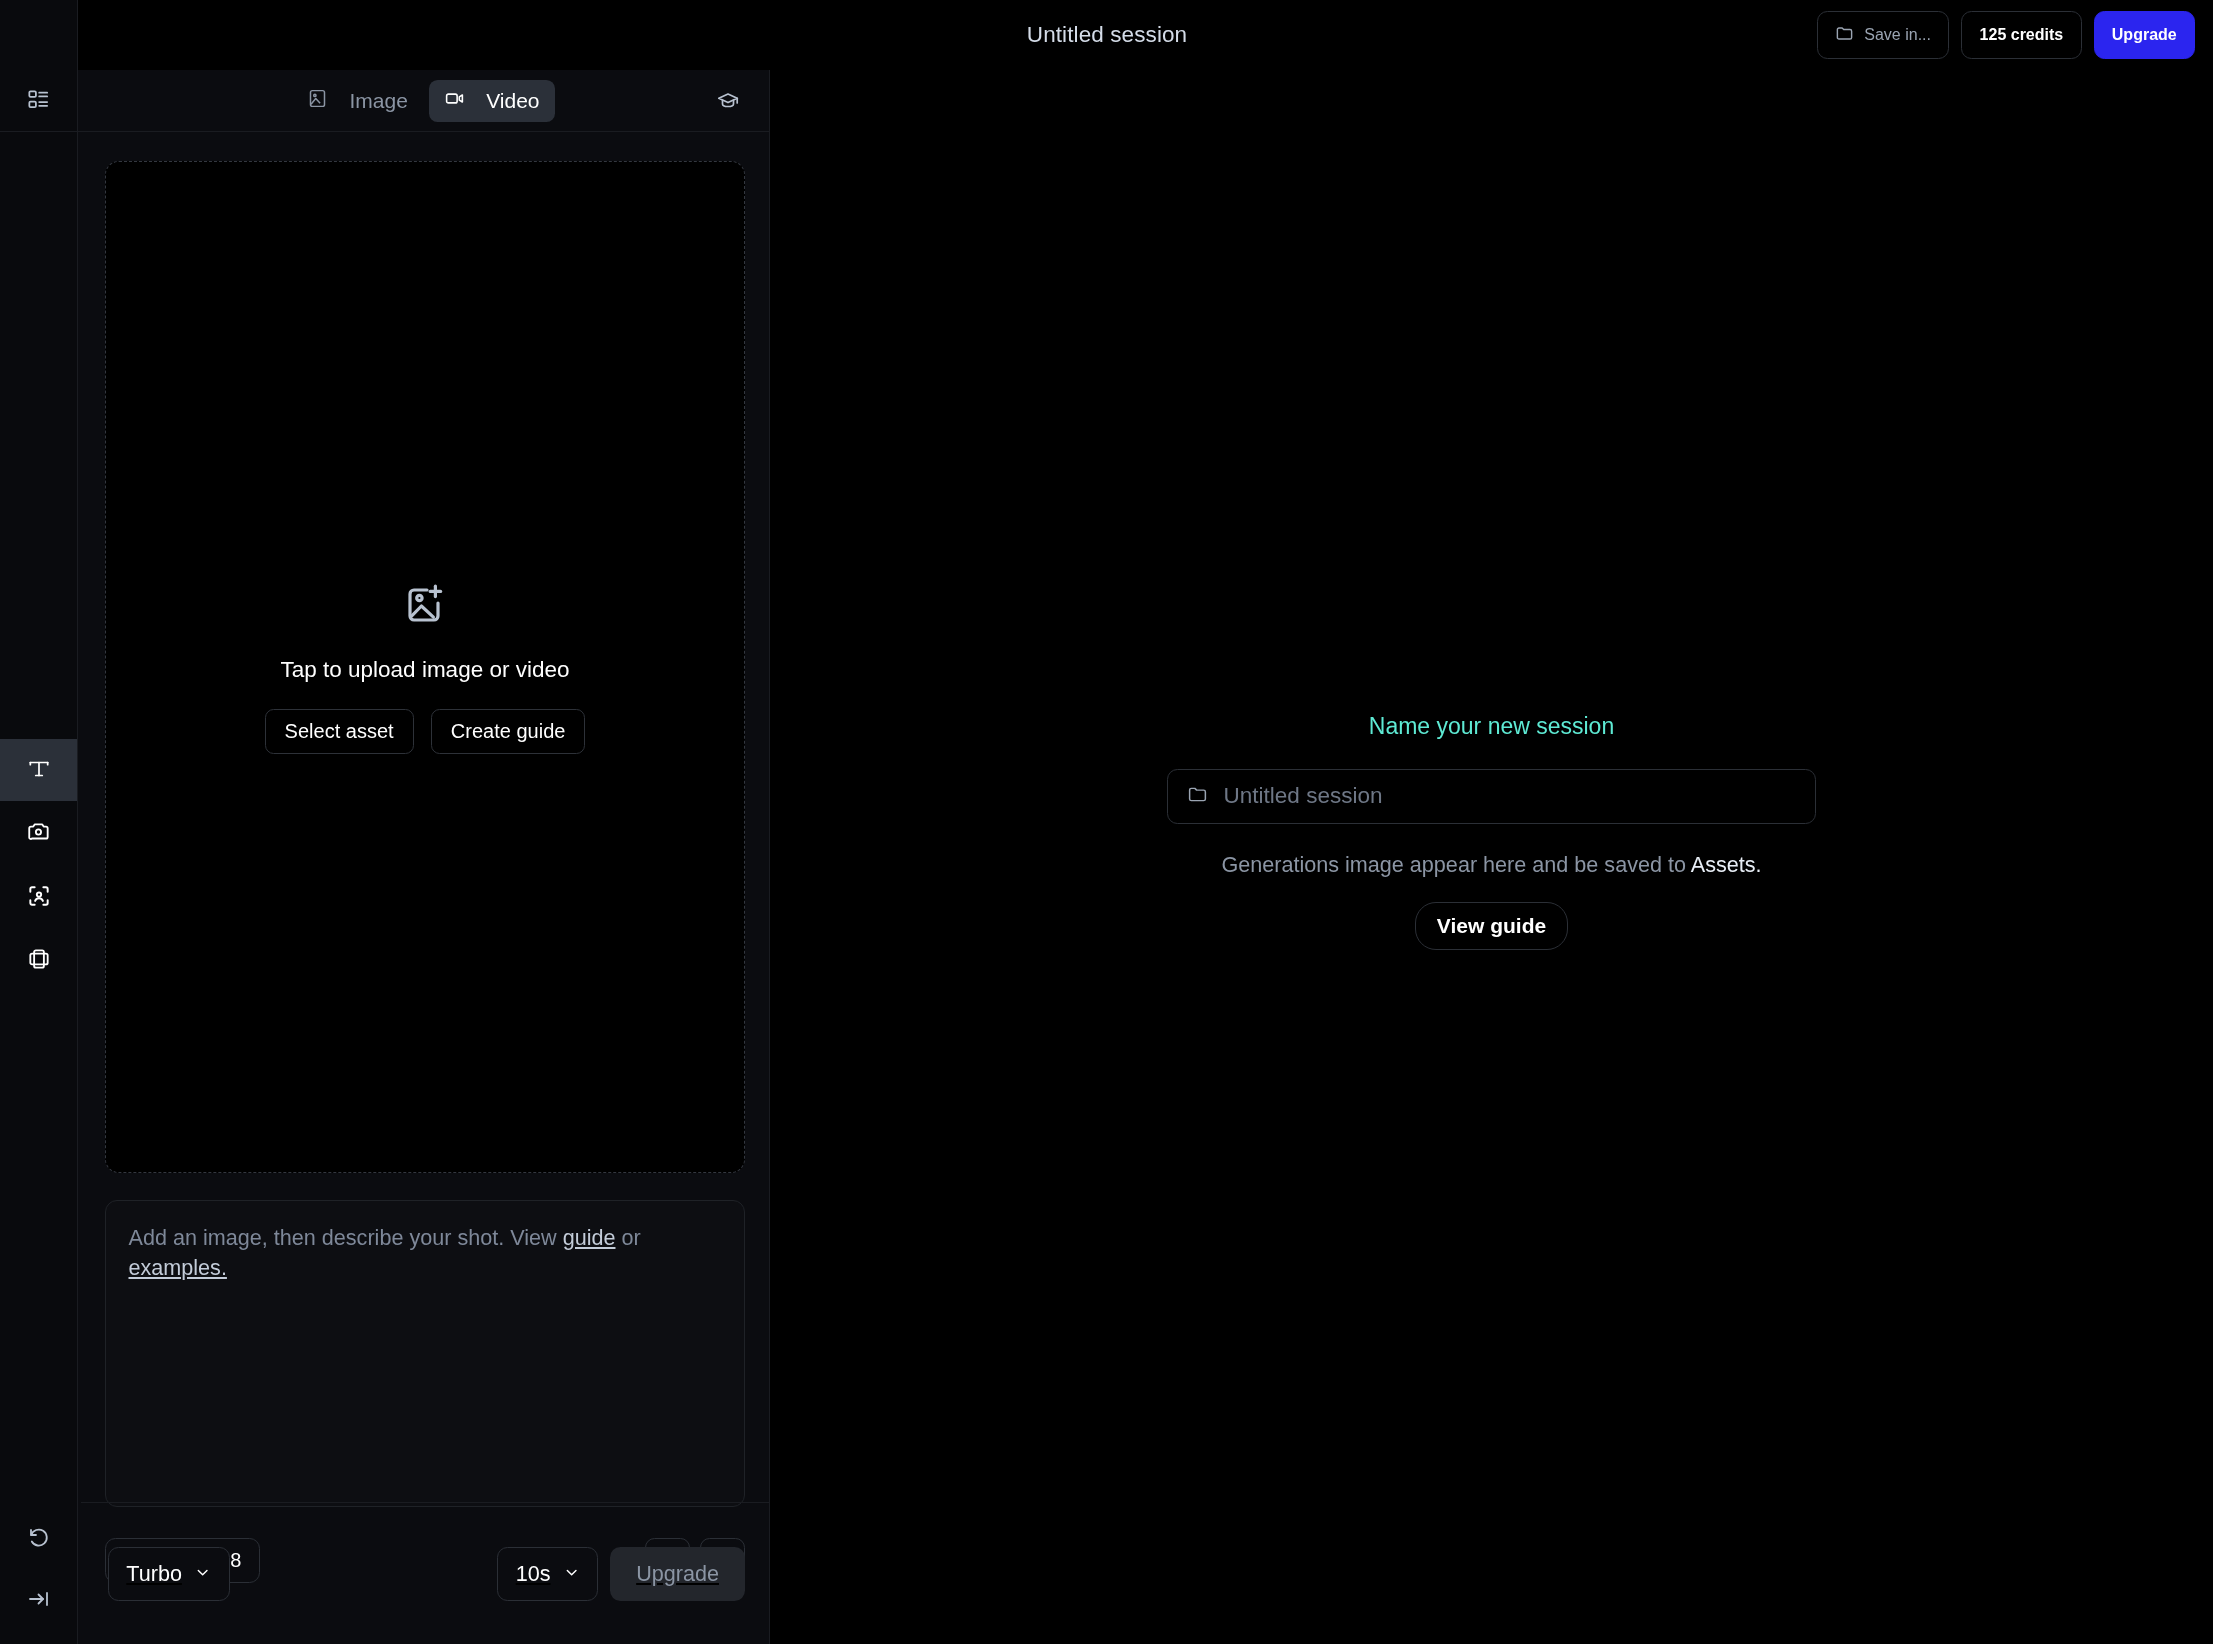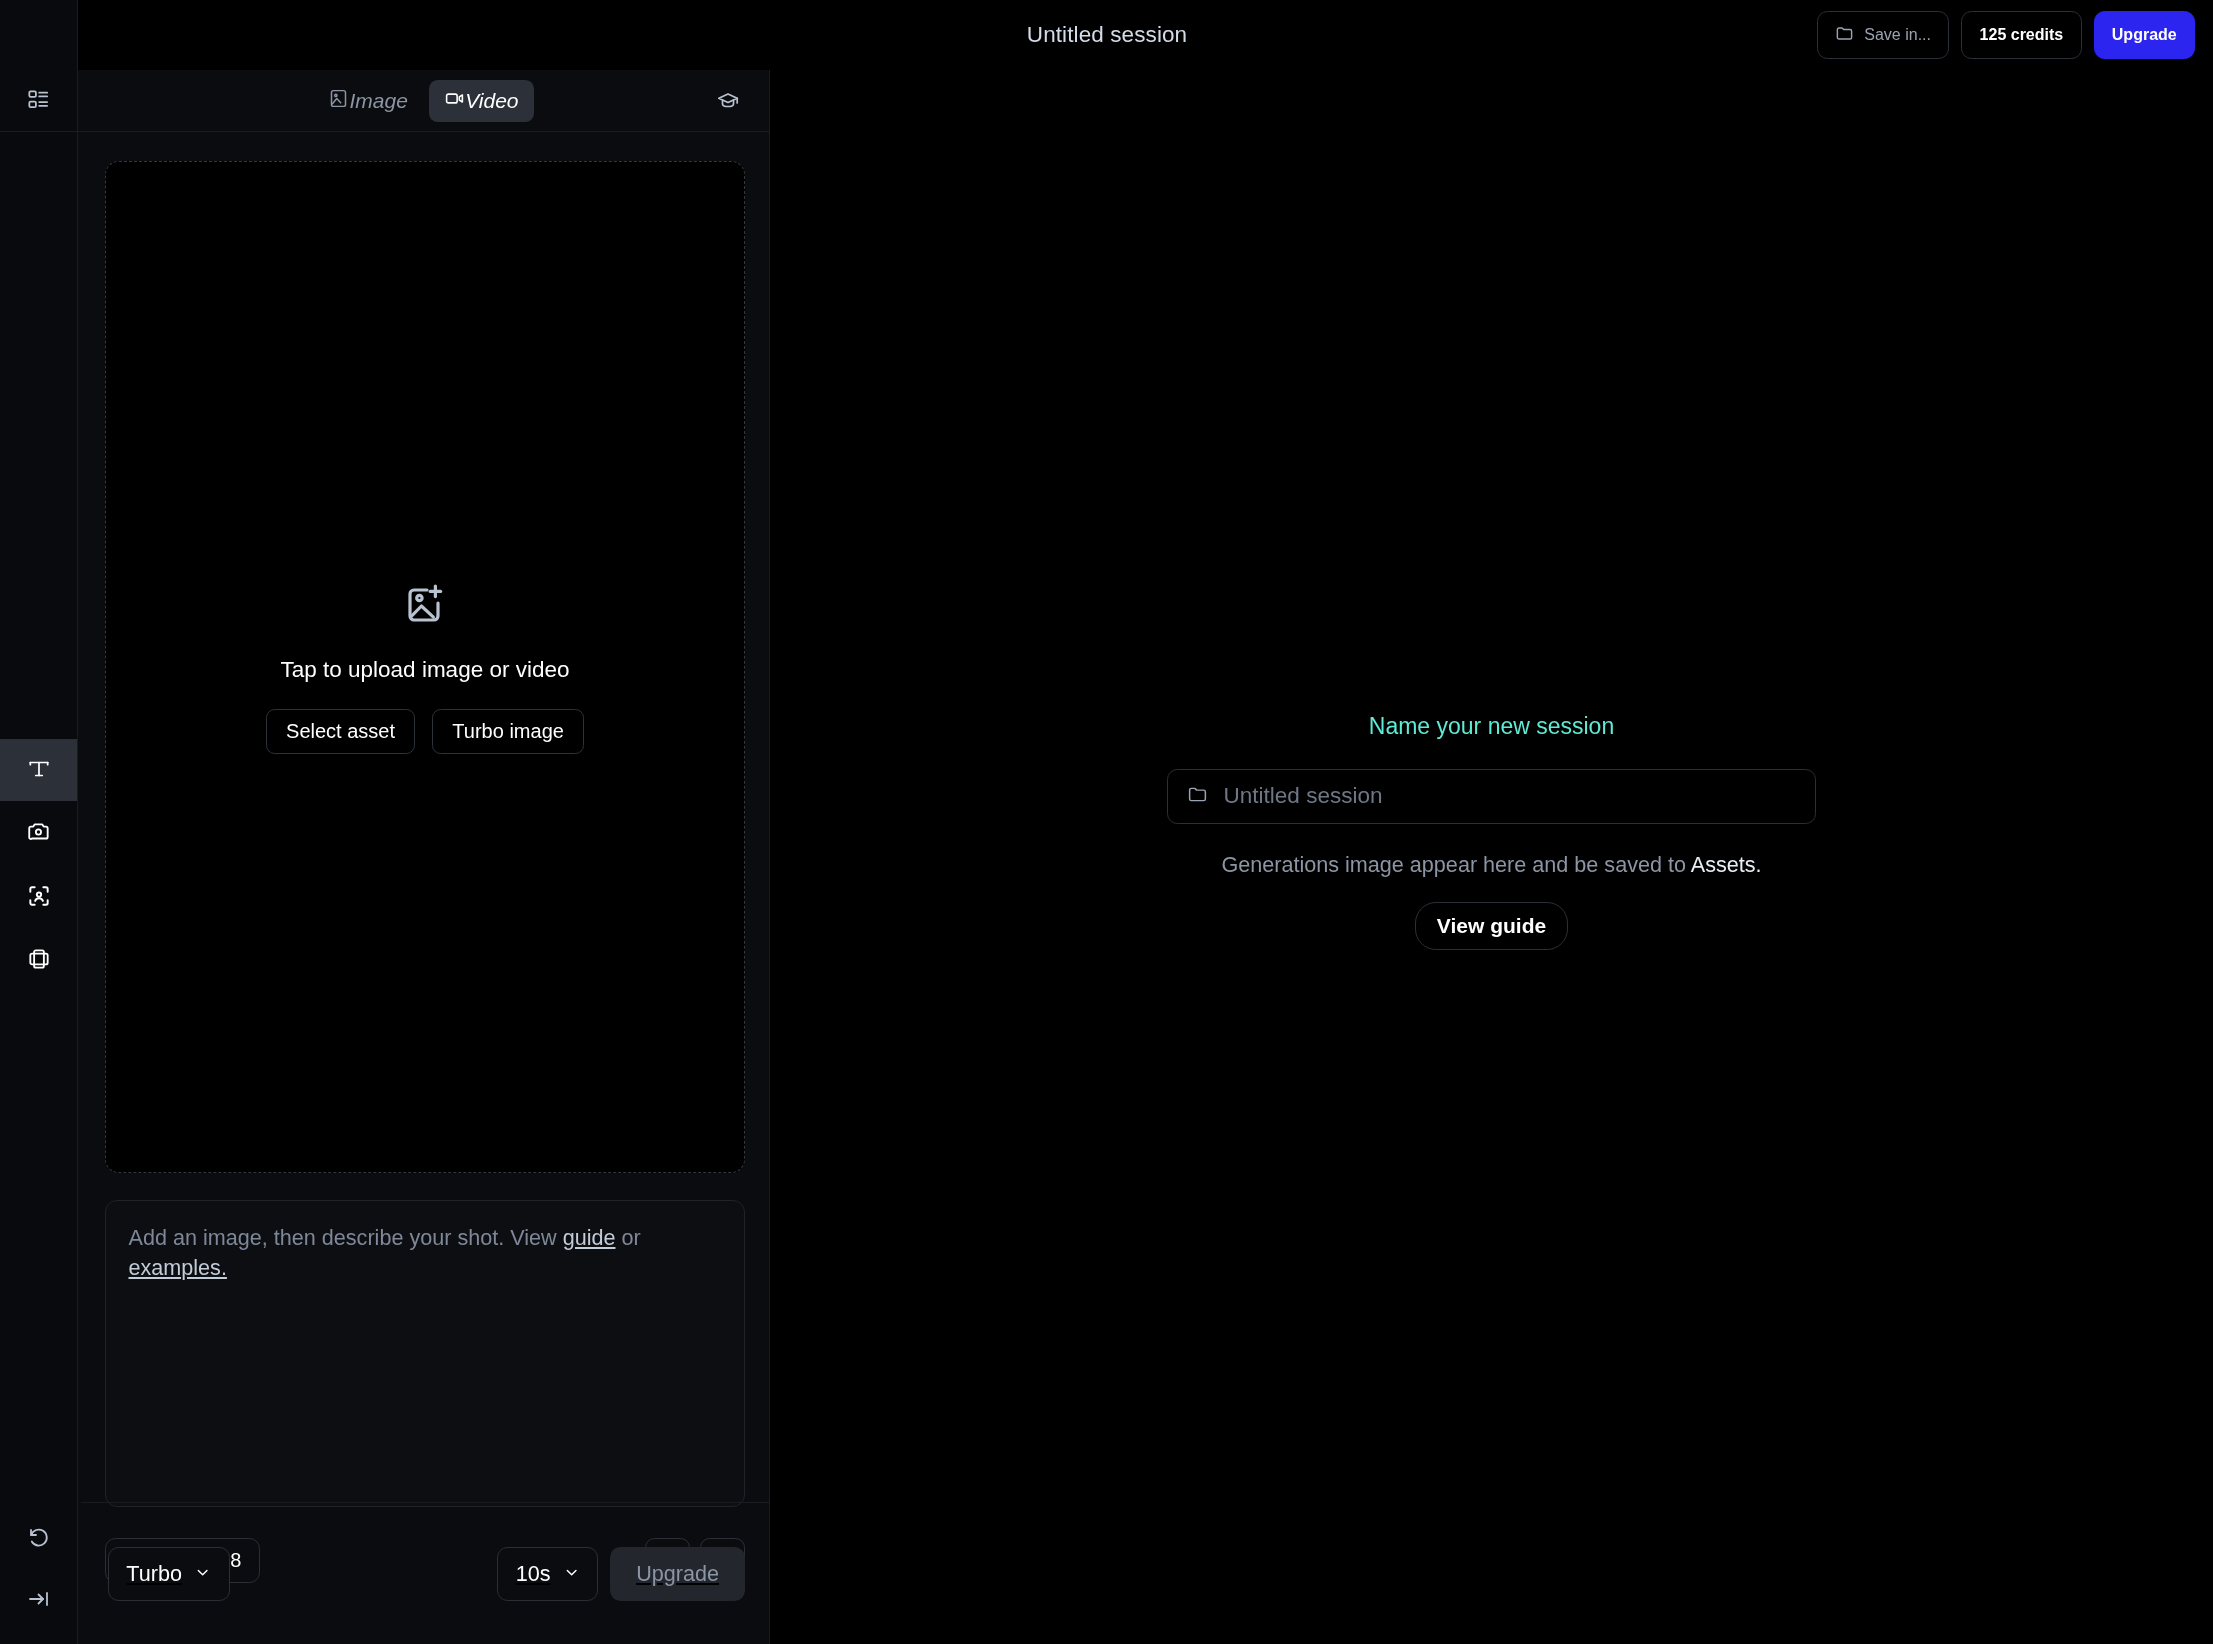--- a/index.html
+++ b/index.html
@@ -138,28 +138,27 @@
     border-bottom: 0.9px solid #1a1c21;
     display: flex;
     align-items: center;
     justify-content: center;
     gap: 0px;
   }
   #tab-group { display: flex; align-items: center; gap: 5.2px; }
   .panel-tab {
     display: flex;
     align-items: center;
-    gap: 0;
+    gap: 21px;
     height: 42px;
     padding: 0 15.6px;
     border-radius: 8.6px;
     font-size: 21px;
     cursor: pointer;
     color: #8b95a4;
-    font-style: italic;
   }
   .panel-tab.active {
     background: #2b3039;
     color: #ffffff;
   }
   #learn-icon-button {
     position: absolute;
     right: 21px; top: 12px;
     width: 40px; height: 40px;
     display: flex; align-items: center; justify-content: center;
@@ -525,21 +524,21 @@
         <line x1="17.2" y1="3.1" x2="17.2" y2="8.3"></line>
         <line x1="14.6" y1="5.7" x2="19.8" y2="5.7"></line>
       </svg>
     </div>
     <div id="dropzone-text">Tap to upload image or video</div>
     <div id="dropzone-buttons">
       <div class="dz-btn">
         <span>Select asset</span>
       </div>
       <div class="dz-btn">
-        <span>Turbo image</span>
+        <span>Create guide</span>
       </div>
     </div>
   </div>
 
   <div id="prompt-box">
     <div id="prompt-placeholder">
       <span>Add an image, then describe your shot. View </span><span class="prompt-link">guide</span><span> or </span><span class="prompt-link">examples.</span>
     </div>
   </div>
 

